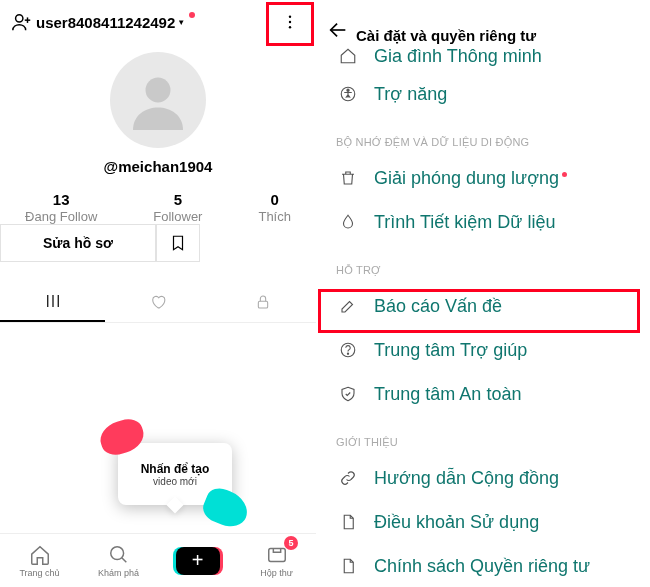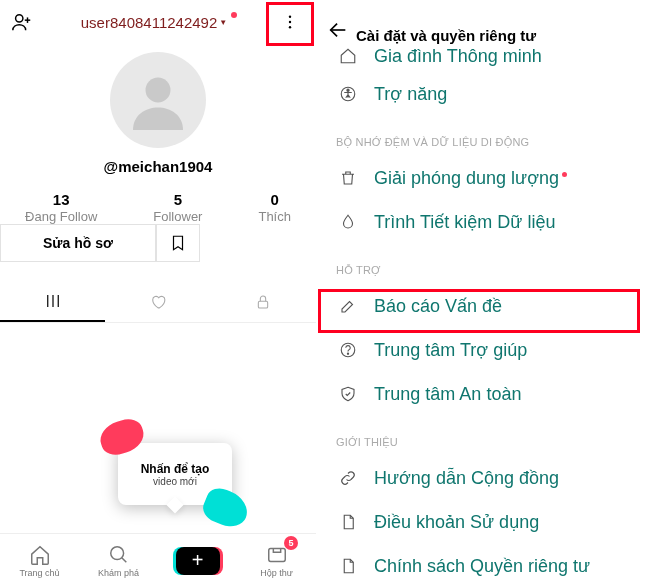--- a/index.html
+++ b/index.html
@@ -3,21 +3,21 @@
 <meta charset="utf-8">
 <style>
   * { margin:0; padding:0; box-sizing:border-box; font-family:-apple-system,Helvetica,Arial,sans-serif; }
   body { width:650px; height:587px; background:#fff; position:relative; overflow:hidden; }
   .screen-left { position:absolute; left:0; top:0; width:316px; height:587px; }
   .screen-right { position:absolute; left:316px; top:0; width:334px; height:587px; }
 
   
   .top-bar { height:44px; display:flex; align-items:center; padding:0 8px; }
   .add-person { width:28px; height:28px; display:flex; align-items:center; justify-content:center; }
-  .username { flex:1; text-align:center; font-size:15px; font-weight:400; color:#7f1d1d; position:relative; }
+  .username { flex:1; text-align:left; font-size:15px; font-weight:700; color:#000000; position:relative; }
   .username-wrap { display:inline-flex; align-items:center; position:relative; }
   .username-wrap .dot-red { position:absolute; top:-2px; right:-10px; width:6px; height:6px; background:#ff3b5c; border-radius:50%; }
   .caret { margin-left:2px; font-size:8px; }
   .more-btn { width:36px; height:36px; display:flex; align-items:center; justify-content:center; }
   .red-box-more { border:3px solid #ff0020; position:absolute; right:2px; top:2px; width:48px; height:44px; }
 
   .avatar-wrap { display:flex; justify-content:center; margin-top:8px; }
   .avatar { width:96px; height:96px; border-radius:50%; background:#e8e8e8; display:flex; align-items:center; justify-content:center; }
   .handle { text-align:center; font-size:15px; font-weight:600; margin-top:10px; }
 

